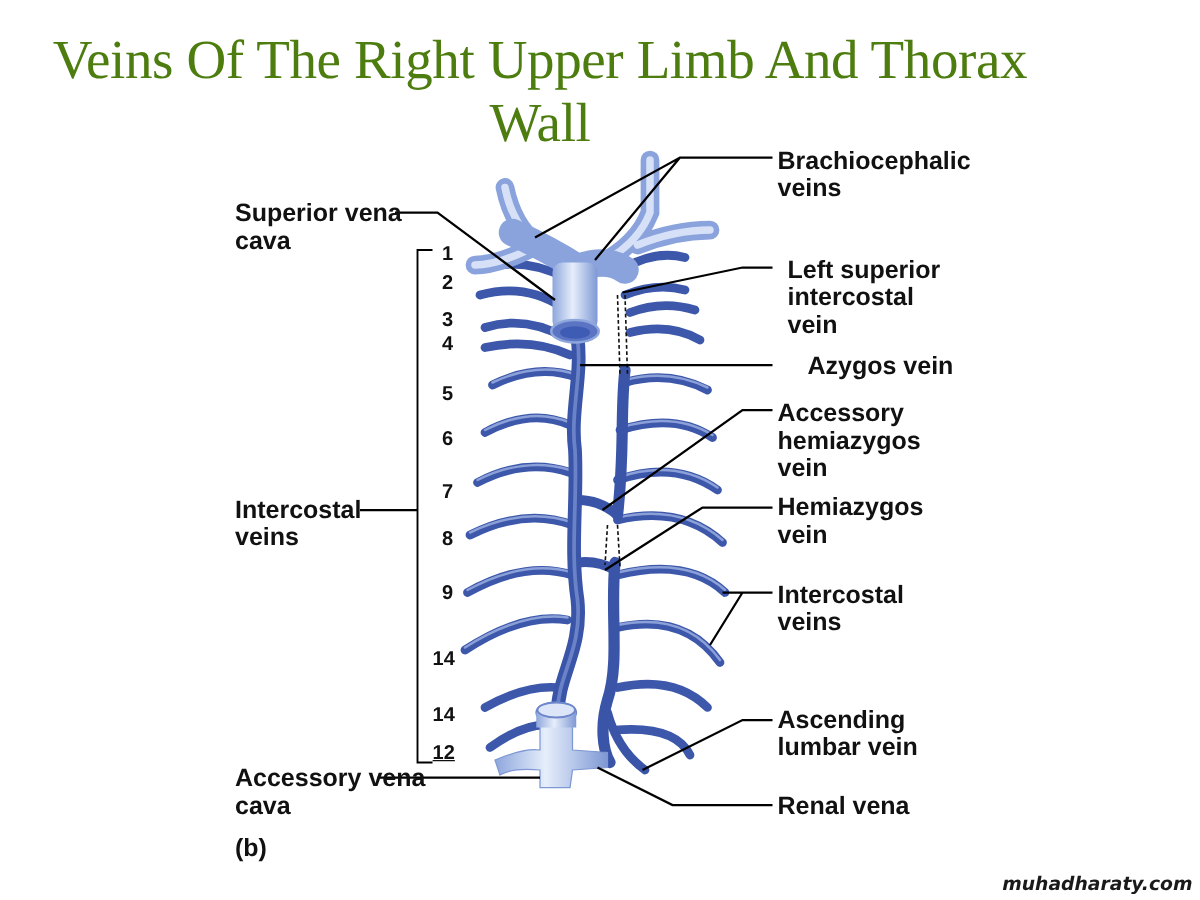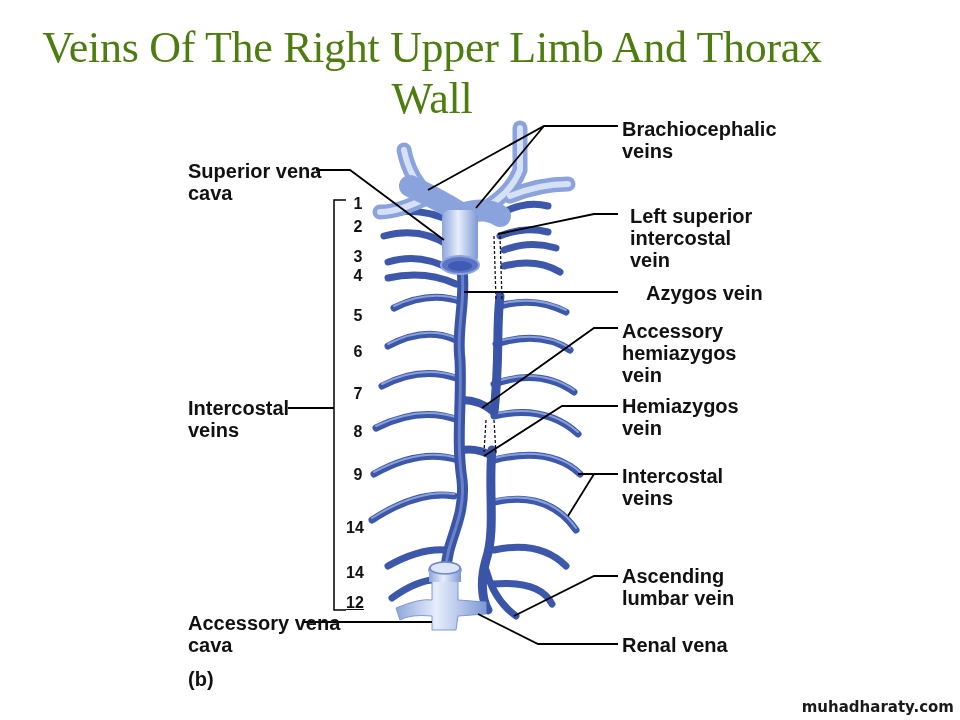--- a/index.html
+++ b/index.html
@@ -12,21 +12,21 @@
   .lbl {
     position: absolute; font-family: "Liberation Sans", sans-serif; font-weight: bold;
     font-size: 20px; line-height: 22px; color: #111; white-space: pre-line;
   }
   .num {
     position: absolute; font-family: "Liberation Sans", sans-serif; font-weight: bold;
     font-size: 16px; color: #111; width: 24px; text-align: center;
   }
   .watermark {
     position: absolute; right: 6px; bottom: 4px;
-    font-family: "DejaVu Sans", sans-serif; font-weight: bold; font-size: 15px; color: #1a1a1a;
+    font-family: "DejaVu Sans", sans-serif; font-weight: bold; font-size: 15px; color: #1a1a1a; font-style: italic;
   }
   svg.diagram { position: absolute; left: 0; top: 0; }
 </style>
 </head>
 <body>
 
 <div class="title">Veins Of The Right Upper Limb And Thorax Wall</div>
 
 <svg class="diagram" width="960" height="720" viewBox="0 0 960 720">
   <defs>

